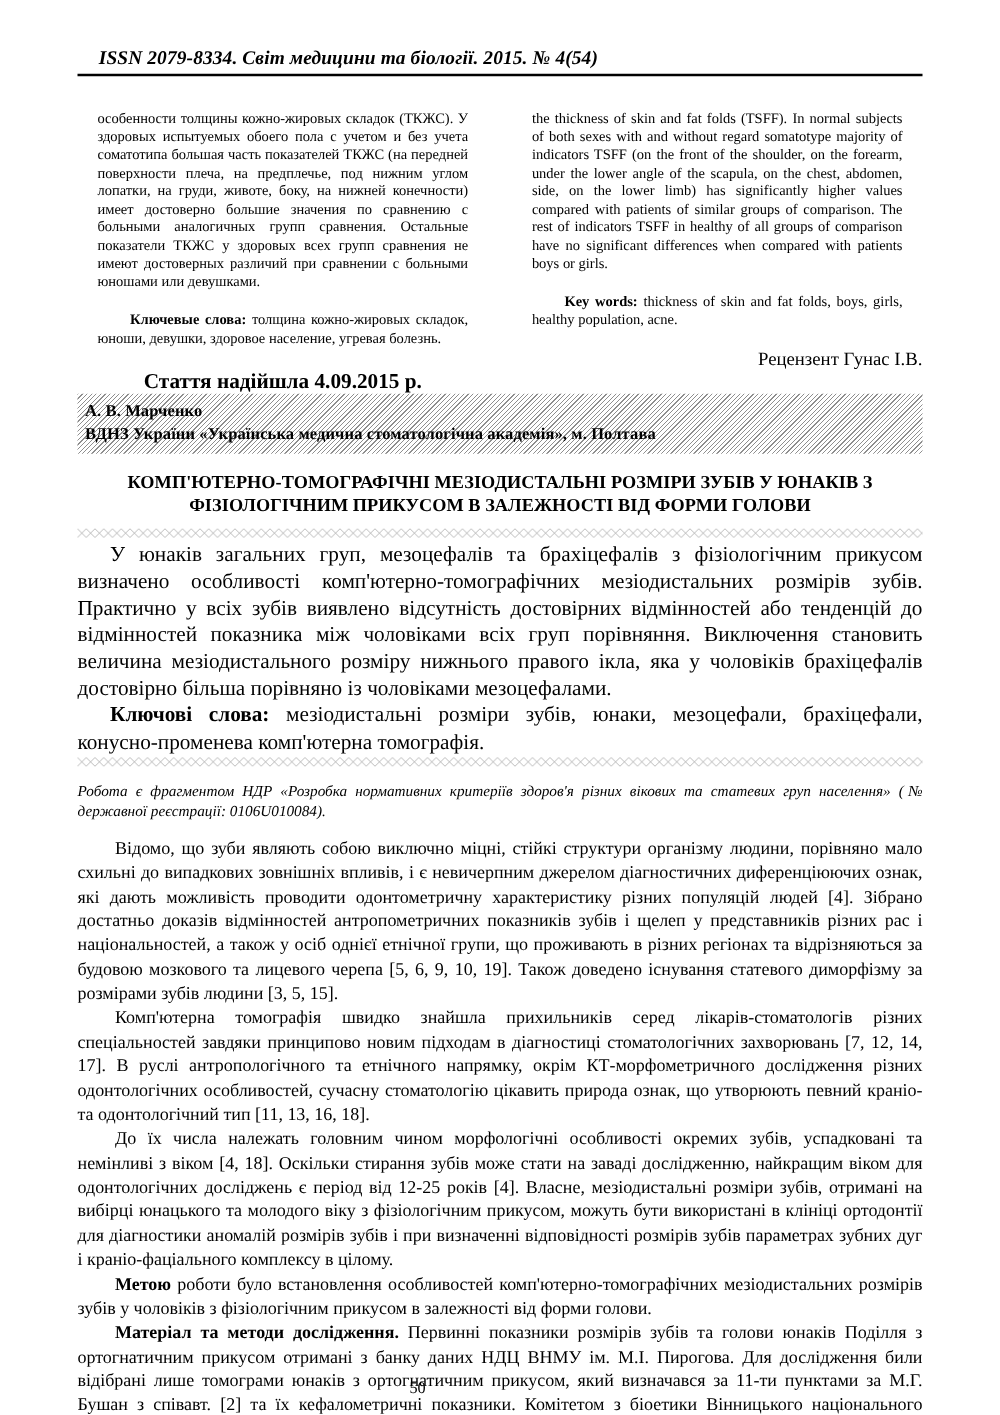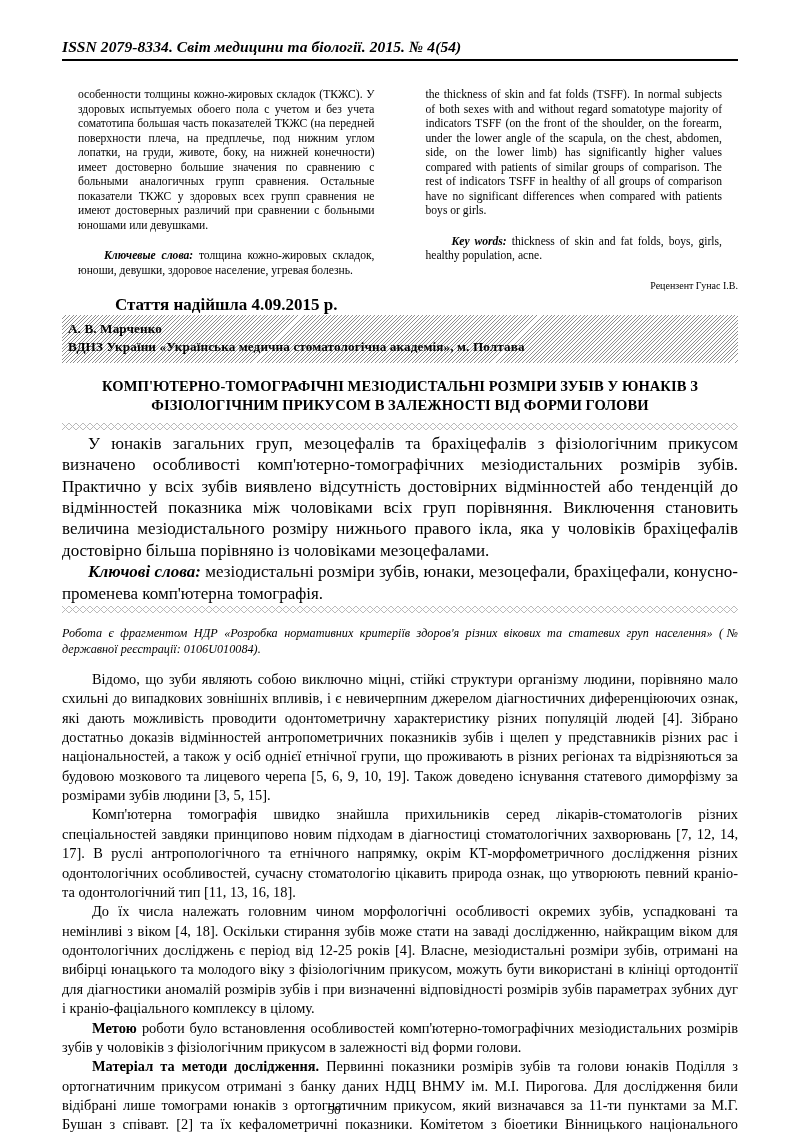--- a/index.html
+++ b/index.html
@@ -24,20 +24,21 @@
   }
 
   
   .running-head {
     font-size: 15.5px;
     font-weight: bold;
     font-style: italic;
     letter-spacing: 0.1px;
     padding-bottom: 2px;
     white-space: nowrap;
+    margin-left: 17px;
   }
   .head-rule {
     border-bottom: 2.2px solid #000;
     margin-top: 1px;
     margin-bottom: 11px;
   }
 
   
   .cols {
     display: flex;
@@ -50,25 +51,24 @@
   .abs-p {
     font-size: 11.6px;
     line-height: 1.255;
     text-align: justify;
     margin: 16px;
     hyphens: none;
   }
   .abs-p + .abs-p { margin-top: 0; }
   .kw-lead {
     font-weight: bold;
-    font-style: italic;
   }
   .indent { text-indent: 26px; }
   .right-line {
-    font-size: 10px;
+    font-size: 15px;
     text-align: right;
     margin-top: 1px;
   }
   .center-line {
     font-size: 17px;
     text-align: center;
     margin-top: 1px;
     font-weight: bold;
   }
 

